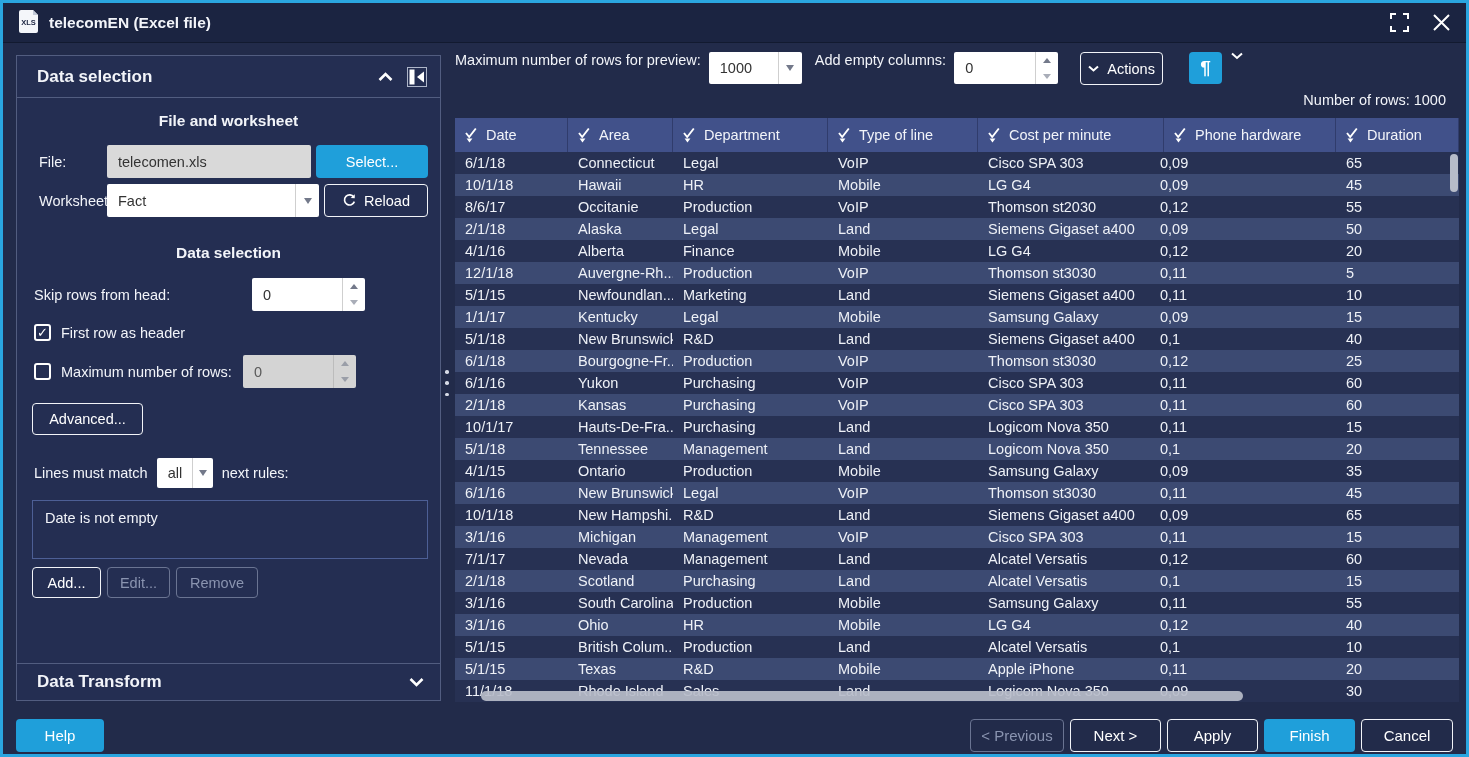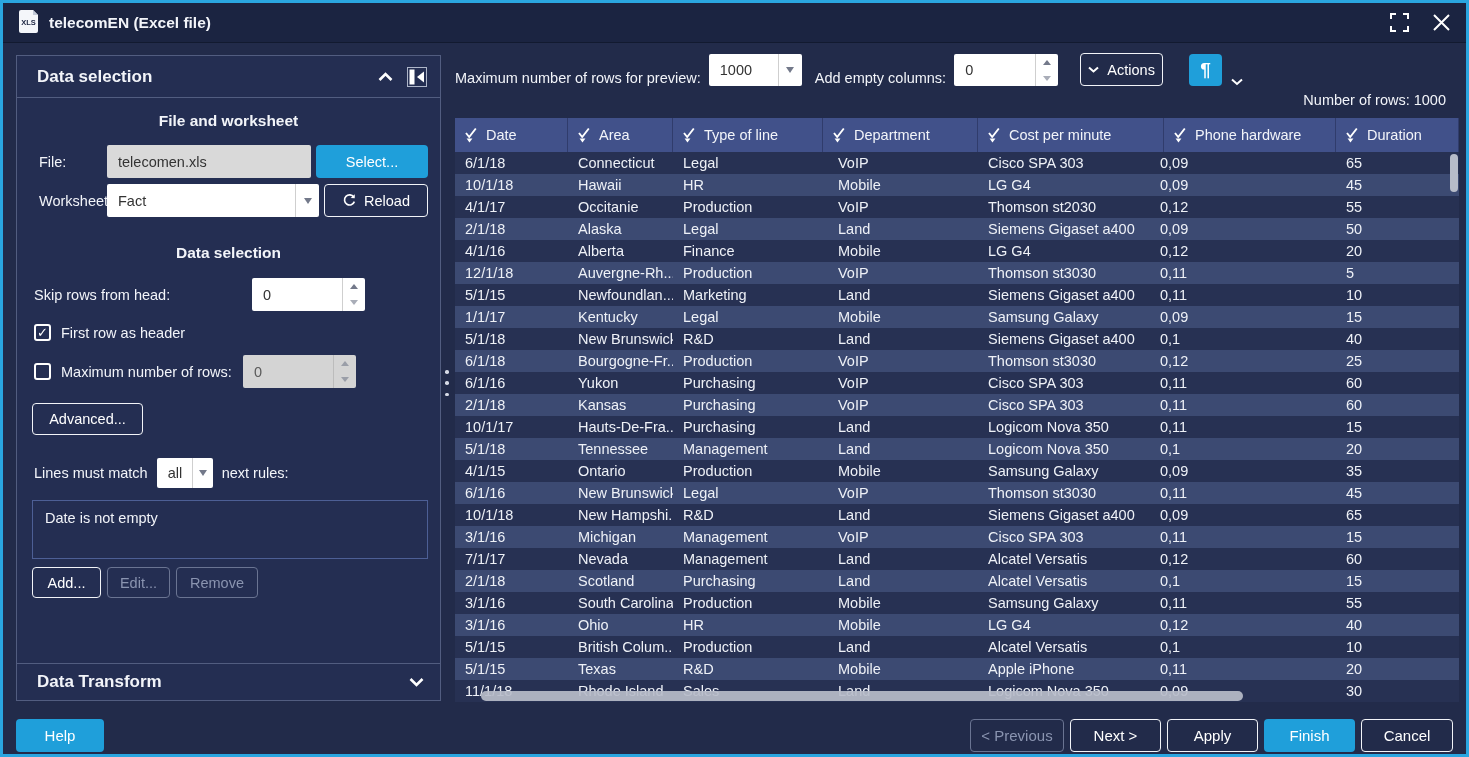--- a/index.html
+++ b/index.html
@@ -57,21 +57,21 @@
   .transform-bar{ position:absolute; left:0; right:0; bottom:0; height:37px;
     border-top:1px solid #525d80; display:flex; align-items:center; padding:0 16px 0 20px;
     font-weight:bold; font-size:17px; }
   .transform-bar svg{ margin-left:auto; }
   
   .splitter{ position:absolute; left:441px; top:367px; width:6px; height:26px; cursor:col-resize;
     display:flex; flex-direction:column; align-items:center; justify-content:space-between; }
   .splitter i{ width:3.5px; height:3.5px; border-radius:50%; background:#d7dbe6; }
   
   .toolbar{ position:absolute; left:452px; top:49px; right:15px; height:34px;
-    display:flex; align-items:flex-end; }
+    display:flex; align-items:flex-start; }
   .num-rows{ position:absolute; right:20px; top:89px; font-size:14.5px; }
   
   .table{ position:absolute; left:452px; top:115px; width:1004px; height:586px; overflow:hidden; }
   .thead{ display:flex; height:34px; background:#41518a; }
   .th{ display:flex; align-items:center; gap:9px; padding-left:10px; border-right:1px solid #303c6c;
     overflow:hidden; white-space:nowrap; flex:none; cursor:pointer; }
   .tbody .tr{ display:flex; height:22px; }
   .tbody .tr:nth-child(odd){ background:#273153; }
   .tbody .tr:nth-child(even){ background:#3c4a72; }
   .td{ flex:none; padding-left:10px; line-height:22px; white-space:nowrap; overflow:hidden;
@@ -267,33 +267,33 @@
         </svg>
         <span>Date</span>
       </div>
       <div class="th" style="width: 105px;">
         <svg width="12" height="16" viewBox="0 0 12 16" style="flex:none;">
           <path d="M1 6 L4.2 10 L10.8 1.5" fill="none" stroke="#fff" stroke-width="1.9"></path>
           <path d="M1.6 11.5 H7.4 L4.5 15.5 Z" fill="#fff"></path>
         </svg>
         <span>Area</span>
       </div>
+      <div class="th" style="width: 155px;">
+        <svg width="12" height="16" viewBox="0 0 12 16" style="flex:none;">
+          <path d="M1 6 L4.2 10 L10.8 1.5" fill="none" stroke="#fff" stroke-width="1.9"></path>
+          <path d="M1.6 11.5 H7.4 L4.5 15.5 Z" fill="#fff"></path>
+        </svg>
+        <span>Department</span>
+      </div>
       <div class="th" style="width: 150px;">
         <svg width="12" height="16" viewBox="0 0 12 16" style="flex:none;">
           <path d="M1 6 L4.2 10 L10.8 1.5" fill="none" stroke="#fff" stroke-width="1.9"></path>
           <path d="M1.6 11.5 H7.4 L4.5 15.5 Z" fill="#fff"></path>
         </svg>
         <span>Type of line</span>
-      </div>
-      <div class="th" style="width: 155px;">
-        <svg width="12" height="16" viewBox="0 0 12 16" style="flex:none;">
-          <path d="M1 6 L4.2 10 L10.8 1.5" fill="none" stroke="#fff" stroke-width="1.9"></path>
-          <path d="M1.6 11.5 H7.4 L4.5 15.5 Z" fill="#fff"></path>
-        </svg>
-        <span>Department</span>
       </div>
       <div class="th" style="width: 186px;">
         <svg width="12" height="16" viewBox="0 0 12 16" style="flex:none;">
           <path d="M1 6 L4.2 10 L10.8 1.5" fill="none" stroke="#fff" stroke-width="1.9"></path>
           <path d="M1.6 11.5 H7.4 L4.5 15.5 Z" fill="#fff"></path>
         </svg>
         <span>Cost per minute</span>
       </div>
       <div class="th" style="width: 172px;">
         <svg width="12" height="16" viewBox="0 0 12 16" style="flex:none;">
@@ -323,21 +323,21 @@
       <div class="tr">
         <div class="td" style="width: 113px;">10/1/18</div>
         <div class="td" style="width: 105px;">Hawaii</div>
         <div class="td" style="width: 155px;">HR</div>
         <div class="td" style="width: 150px;">Mobile</div>
         <div class="td" style="width: 172px;">LG G4</div>
         <div class="td" style="width: 186px;">0,09</div>
         <div class="td" style="width: 123px;">45</div>
       </div>
       <div class="tr">
-        <div class="td" style="width: 113px;">4/1/17</div>
+        <div class="td" style="width: 113px;">8/6/17</div>
         <div class="td" style="width: 105px;">Occitanie</div>
         <div class="td" style="width: 155px;">Production</div>
         <div class="td" style="width: 150px;">VoIP</div>
         <div class="td" style="width: 172px;">Thomson st2030</div>
         <div class="td" style="width: 186px;">0,12</div>
         <div class="td" style="width: 123px;">55</div>
       </div>
       <div class="tr">
         <div class="td" style="width: 113px;">2/1/18</div>
         <div class="td" style="width: 105px;">Alaska</div>

